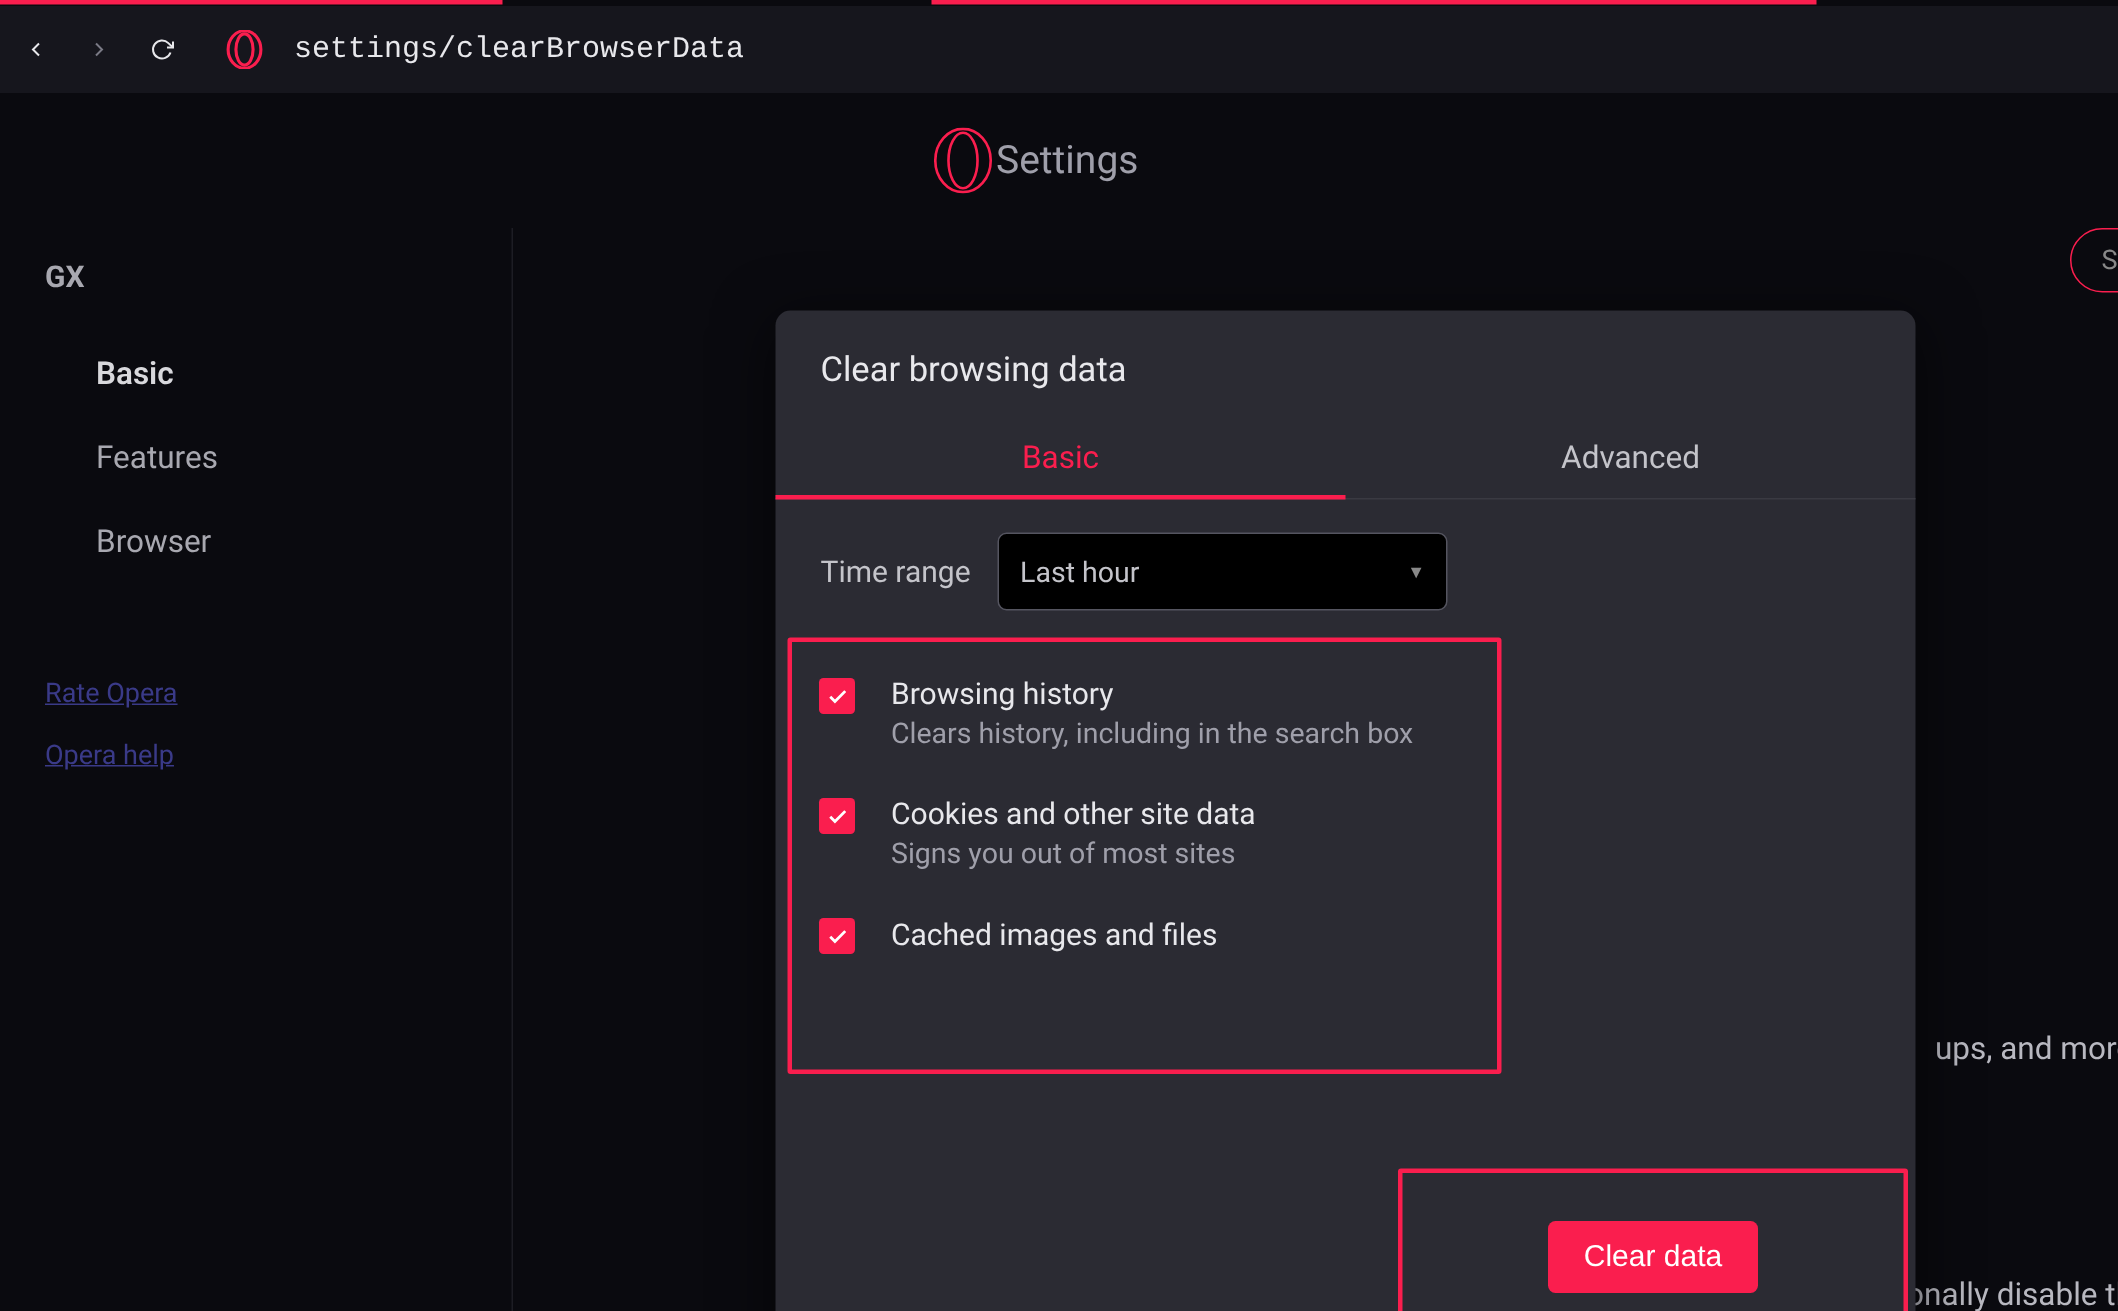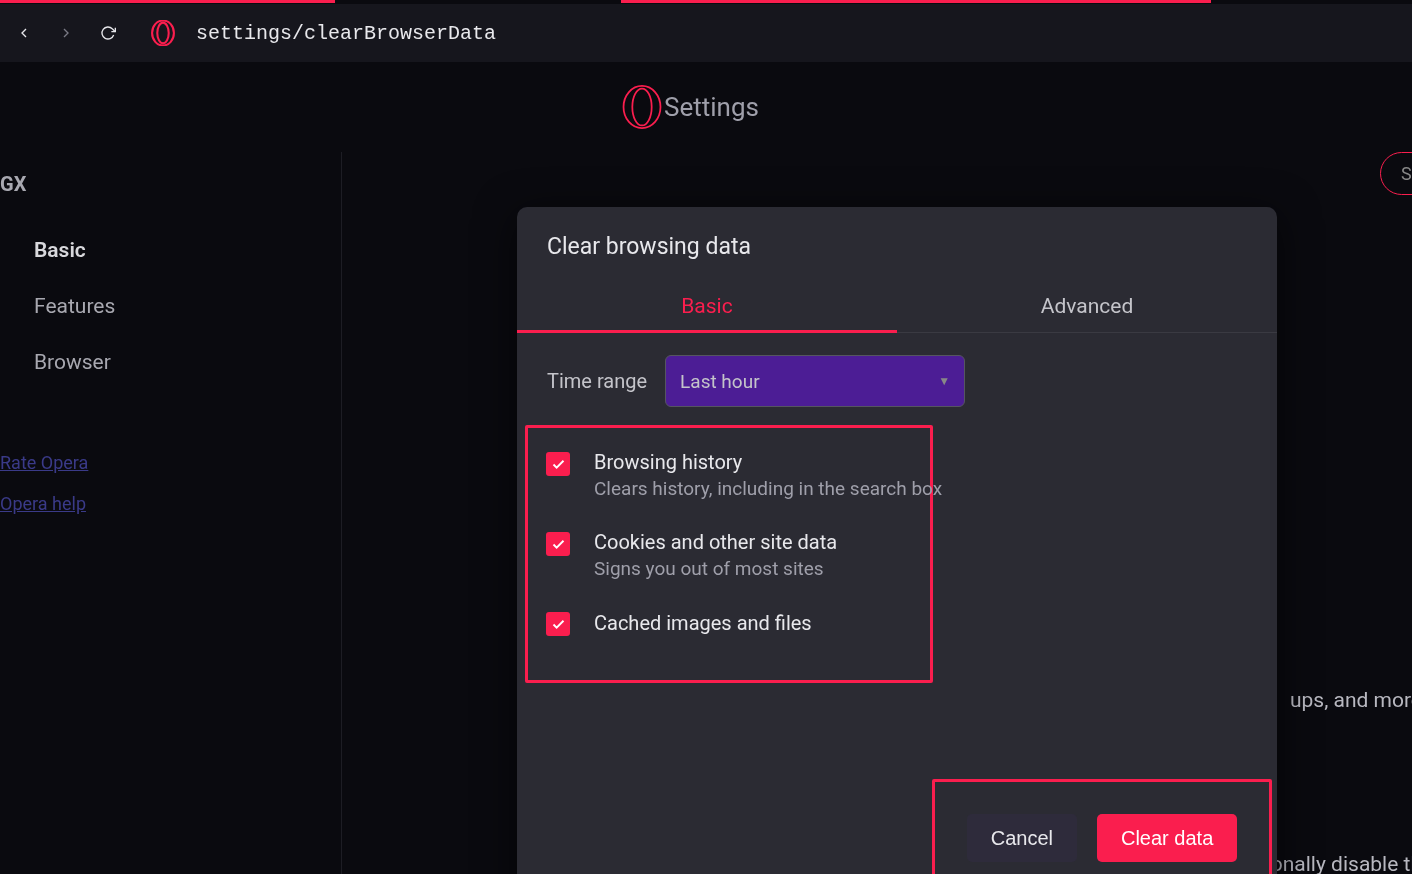--- a/index.html
+++ b/index.html
@@ -88,20 +88,21 @@
 }
 
 .body-wrap {
   display: flex;
   height: calc(100% - 90px);
 }
 .sidebar {
   width: 342px;
   border-right: 1px solid #1d1d24;
   padding-top: 20px;
+  padding-left: 30px;
 }
 .sidebar-heading {
   color: #a8a8b0;
   font-size: 20px;
   font-weight: 700;
   margin-bottom: 26px;
 }
 .sidebar-item {
   color: #a8a8b0;
   font-size: 21px;
@@ -187,38 +188,38 @@
   gap: 18px;
   margin-bottom: 18px;
 }
 .time-label {
   color: #c4c4ca;
   font-size: 20px;
 }
 .time-select {
   width: 300px;
   height: 52px;
-  background: #4c1d95;
+  background: #000000;
   border: 1px solid #555560;
   border-radius: 6px;
   color: #c4c4ca;
   font-size: 19px;
   padding: 0 14px;
   display: flex;
   align-items: center;
   justify-content: space-between;
   cursor: pointer;
 }
 .time-select .caret { color: #888; font-size: 12px; }
 
 .highlight-box {
   border: 3px solid #fa1e4e;
   border-radius: 2px;
-  padding: 22px 18px 28px 18px;
-  width: 408px;
+  padding: 22px 18px 61px 18px;
+  width: 476px;
   margin-left: -22px;
 }
 .check-row {
   display: flex;
   gap: 24px;
   margin-bottom: 30px;
 }
 .check-row:last-child { margin-bottom: 16px; align-items: center; }
 .checkbox {
   width: 24px; height: 24px;
@@ -377,17 +378,16 @@
               </svg>
           </div>
           <div>
             <div class="check-label">Cached images and files</div>
           </div>
         </div>
       </div>
     </div>
 
     <div class="modal-footer">
-      <button class="btn btn-cancel">Cancel</button>
       <button class="btn btn-primary">Clear data</button>
     </div>
   </div>
 </div>
 
 </body></html>

